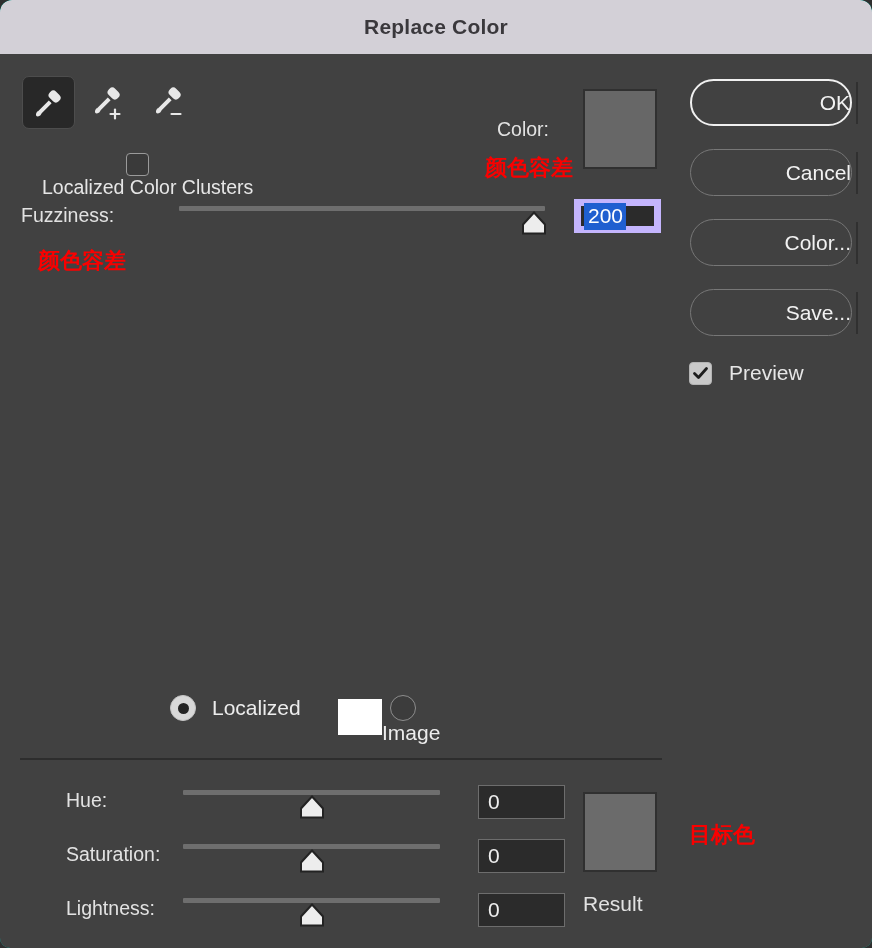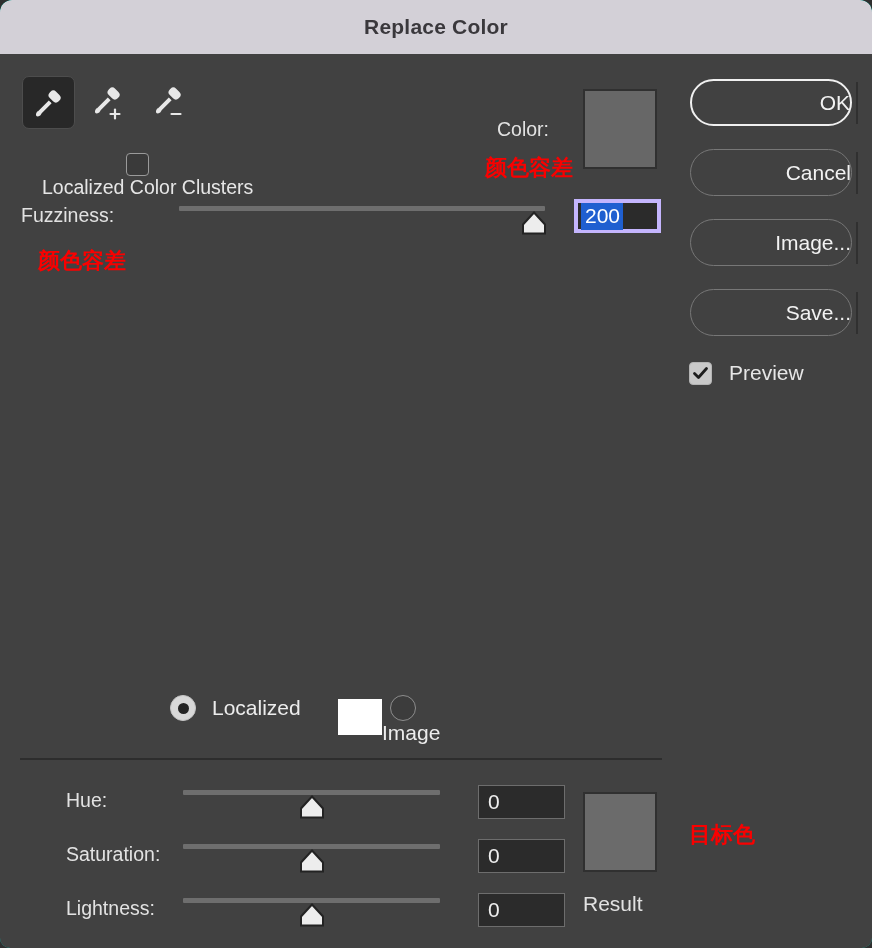--- a/index.html
+++ b/index.html
@@ -181,21 +181,21 @@
     box-sizing: border-box;
     display: flex;
     align-items: center;
   }
   #fuzz-field {
     left: 574px;
     top: 145px;
     width: 87px;
     height: 34px;
     background: #2b2b2b;
-    border: 4px solid #c4b5fd;
+    border: 7px solid #c4b5fd;
   }
   #fuzz-field .sel {
     background: #1f5fd0;
     color: #ffffff;
     font-size: 21px;
     padding: 1px 3px 2px 4px;
     margin-left: 3px;
   }
 
   
@@ -496,21 +496,21 @@
     <div class="btn-shadow" id="shadow-load"></div>
     <div class="btn-shadow" id="shadow-save"></div>
 
     <div class="btn default" id="btn-ok">
       <span>OK</span>
     </div>
     <div class="btn normal" id="btn-cancel">
       <span>Cancel</span>
     </div>
     <div class="btn normal" id="btn-load">
-      <span>Image...</span>
+      <span>Color...</span>
     </div>
     <div class="btn normal" id="btn-save">
       <span>Save...</span>
     </div>
 
     <div class="cb-row" id="preview-row">
       <span class="checkbox on">
         <svg width="17" height="17" viewBox="0 0 17 17">
           <path d="M2.5 8.5 L6.5 12.5 L14.5 3.5" fill="none" stroke="#1d1d1d" stroke-width="2.8" stroke-linecap="round" stroke-linejoin="round"></path>
         </svg>

